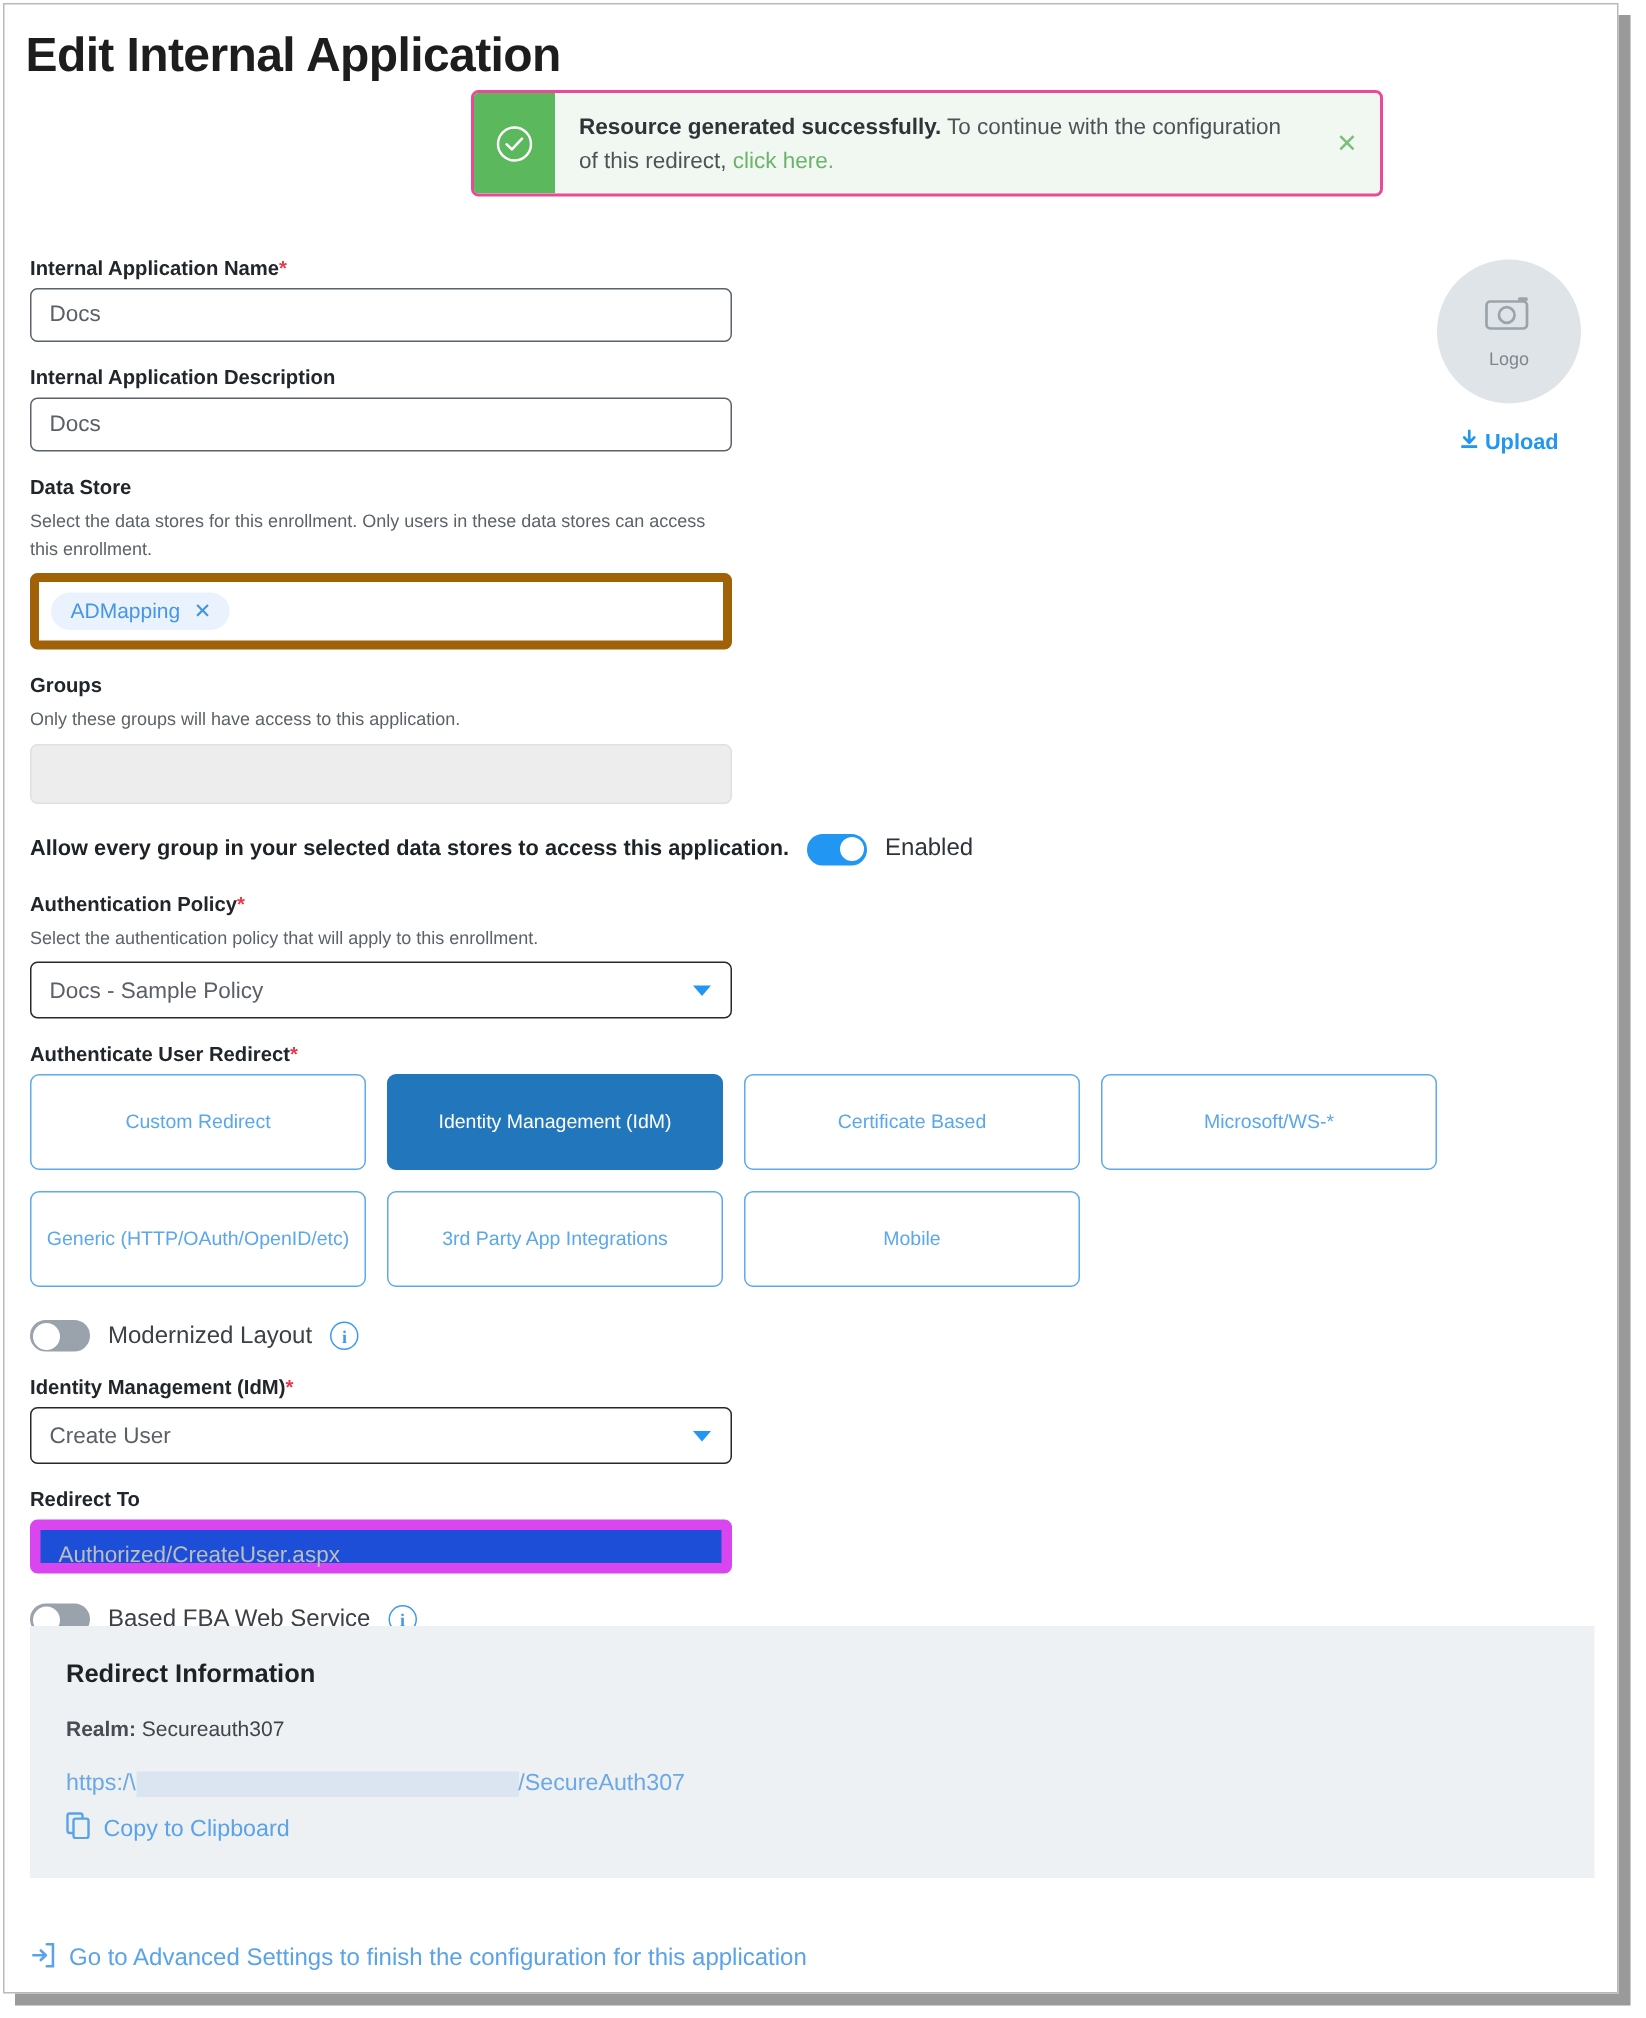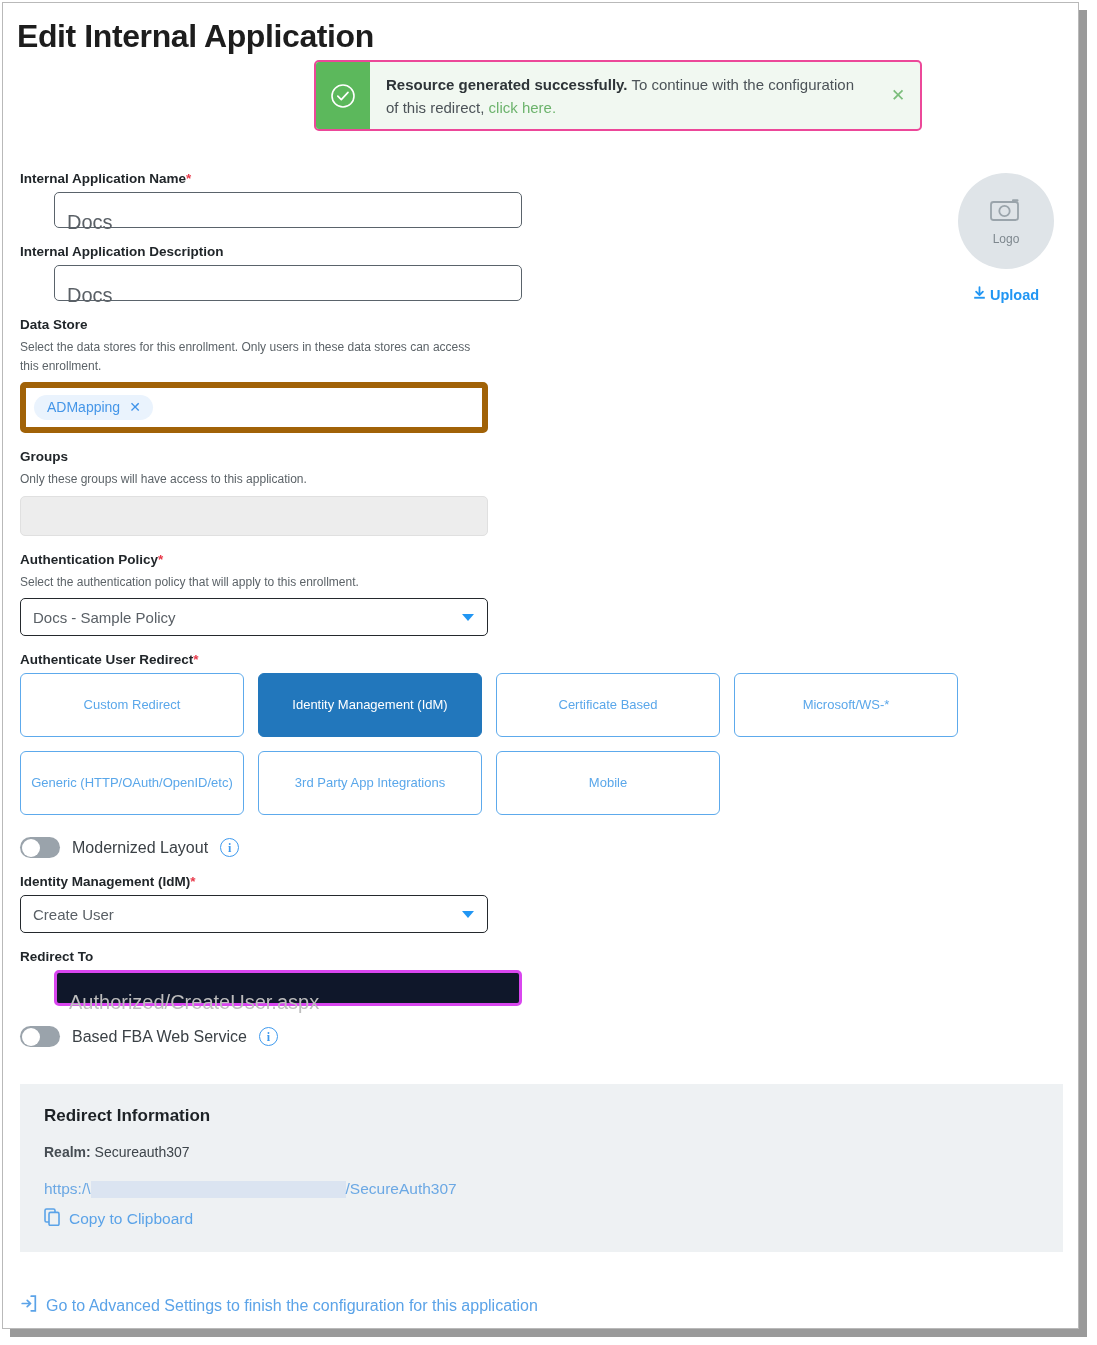--- a/index.html
+++ b/index.html
@@ -96,30 +96,29 @@
     line-height: 1.55;
     margin: 0 0 7px 0;
     max-width: 470px;
   }
   .text-input {
     width: 468px;
     height: 36px;
     border: 1px solid #5a636b;
     border-radius: 5px;
     background: #fff;
-    font-size: 20px;
+    font-size: 15px;
     color: #5a6066;
-    padding: 12px 12px;
+    padding: 0 12px;
     line-height: 34px;
     font-family: "Liberation Sans", sans-serif;
-    margin-left: 34px;
   }
   .text-input.readonly {
-    background: #0f172a;
-    border: 3px solid #d946ef;
+    background: #1d4ed8;
+    border: 7px solid #d946ef;
     color: #bdbdbd;
   }
   .block { margin-bottom: 16px; }
 
   
   .chip-input {
     width: 468px;
     min-height: 41px;
     border: 6px solid #a16207;
     border-radius: 5px;
@@ -408,20 +407,27 @@
         </span>
       </div>
     </div>
 
     <div class="block">
       <div class="field-label">Groups</div>
       <div class="field-help">Only these groups will have access to this application.</div>
       <div class="empty-input"></div>
     </div>
 
+    <div class="toggle-row">
+      <span class="toggle-label-strong">Allow every group in your selected data stores to access this application.</span>
+      <span class="switch on">
+            <span class="knob"></span>
+          </span>
+      <span class="switch-state">Enabled</span>
+    </div>
 
     <div class="block">
       <div class="field-label"><span>Authentication Policy</span><span class="req-star">*</span></div>
       <div class="field-help">Select the authentication policy that will apply to this enrollment.</div>
       <div class="select-box">
         <span class="select-value">Docs - Sample Policy</span>
         <span class="select-arrow"></span>
       </div>
     </div>
 

